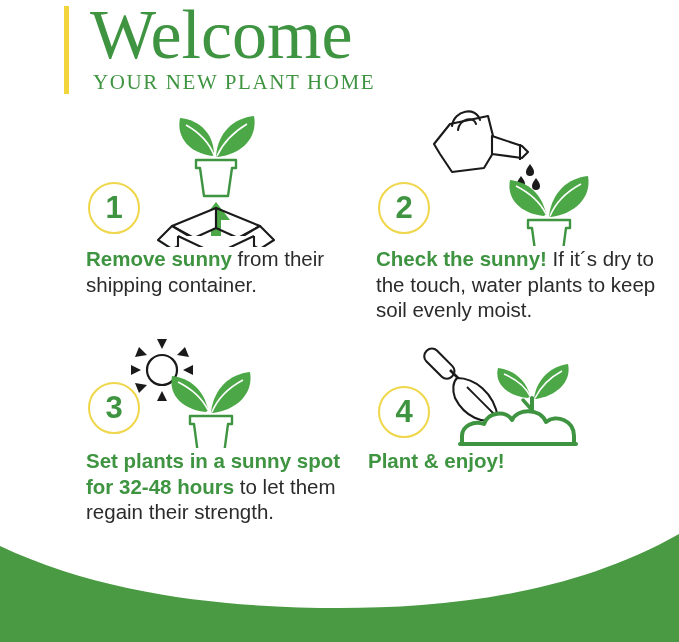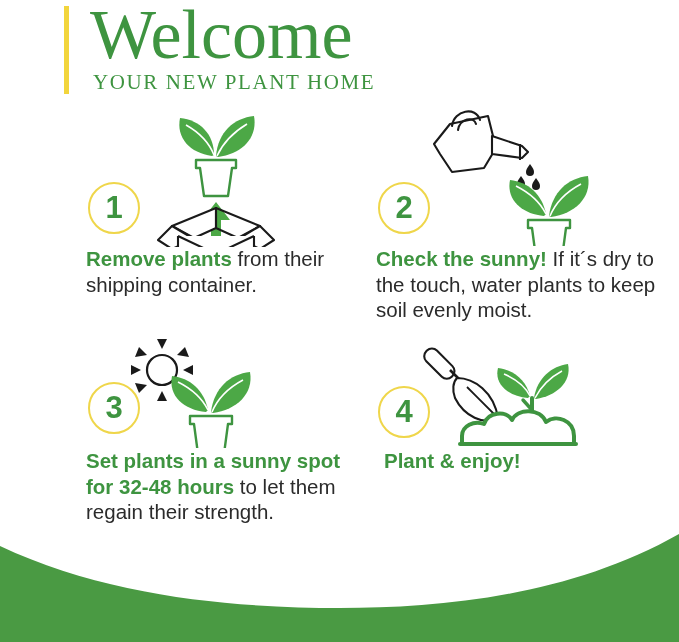--- a/index.html
+++ b/index.html
@@ -68,21 +68,21 @@
   #step-2 .step-badge{left:38px;top:78px;}
   #step-2 .step-art{left:82px;top:2px;}
   #step-2 .step-text{left:36px;top:142px;width:295px;}
 
   #step-3 .step-badge{left:88px;top:52px;}
   #step-3 .step-art{left:124px;top:8px;}
   #step-3 .step-text{left:86px;top:118px;width:255px;}
 
   #step-4 .step-badge{left:38px;top:56px;}
   #step-4 .step-art{left:82px;top:10px;}
-  #step-4 .step-text{left:44px;top:118px;width:290px;}
+  #step-4 .step-text{left:28px;top:118px;width:290px;}
 
   
   #bottom-wave{position:absolute;left:0;bottom:0;width:679px;height:110px;}
 </style>
 </head>
 <body>
 
 <div id="page">
 
   <div id="header">
@@ -116,21 +116,21 @@
       </svg>
     </div>
 
     <div class="step-badge">
       <div class="badge-circle" style="border-color: rgb(239, 214, 74);">
         <span class="badge-num">1</span>
       </div>
     </div>
 
     <div class="step-text">
-      <span class="hl">Remove plants</span><span> from their shipping container.</span>
+      <span class="hl">Remove sunny</span><span> from their shipping container.</span>
     </div>
   </div>
 
   <div class="step" id="step-2">
 
     <div class="step-art">
       <svg width="200" height="140" viewBox="0 0 200 140" xmlns="http://www.w3.org/2000/svg">
 
         <path d="M18 48 L 12 38 L 28 18 L 66 10 L 74 42 L 62 62 L 30 66 Z" fill="#ffffff" stroke="#1a1a1a" stroke-width="2.1" stroke-linejoin="round"></path>
 

